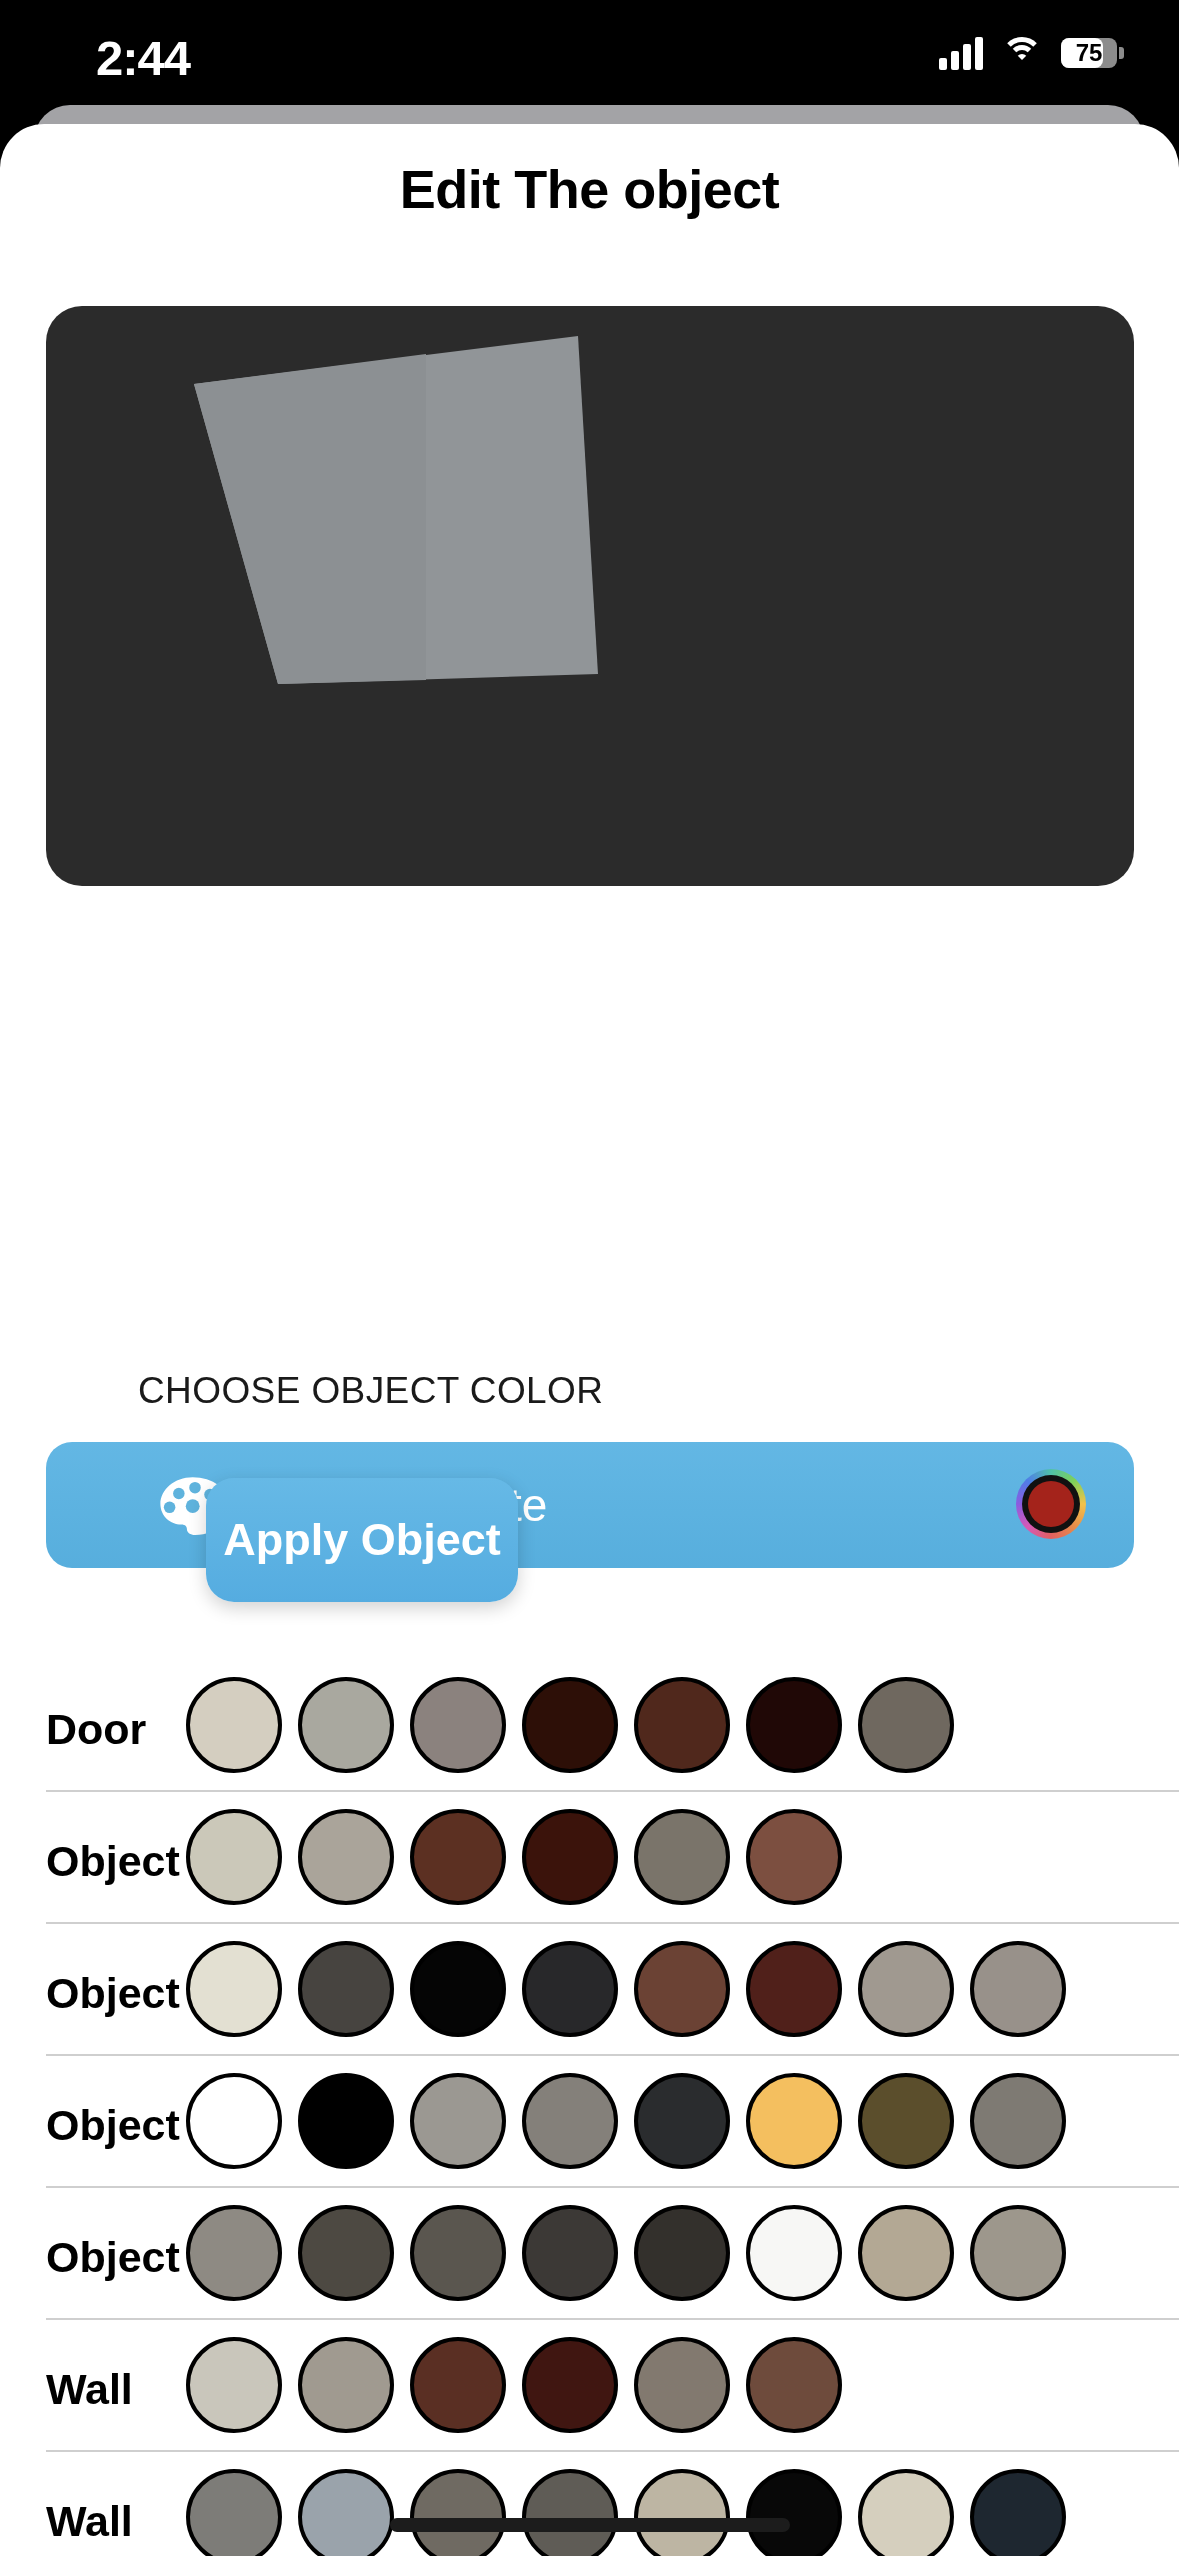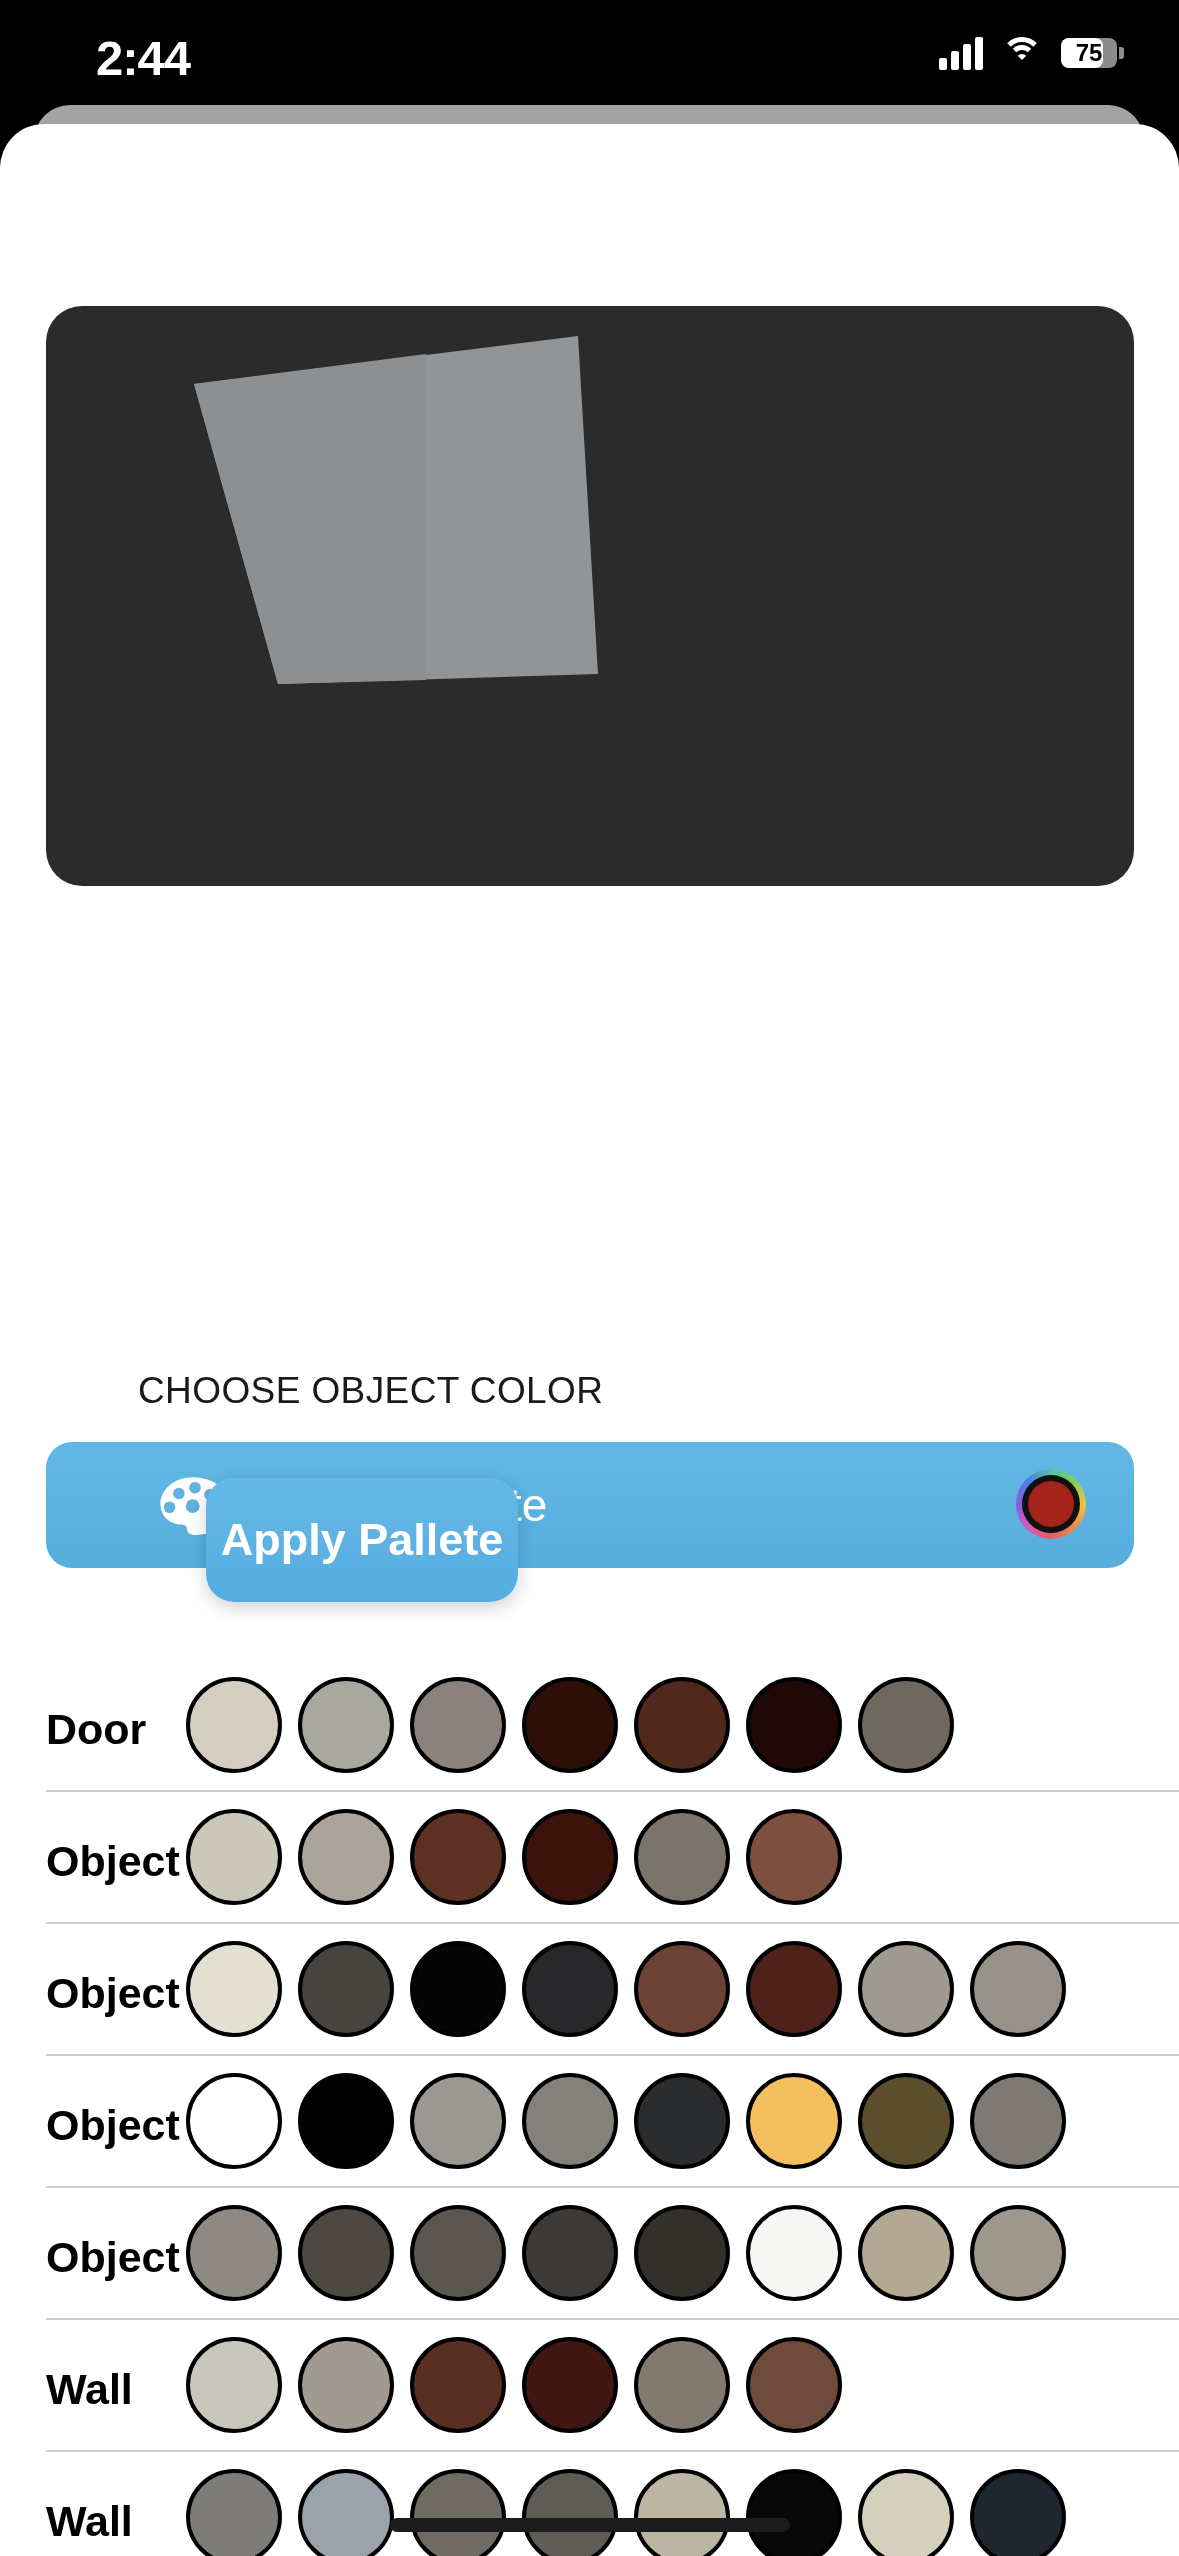--- a/index.html
+++ b/index.html
@@ -169,20 +169,21 @@
         <div class="cap"></div>
         <div class="pct">75</div>
       </div>
     </div>
   </div>
 
   <div id="back-card"></div>
 
   <div id="sheet">
 
+    <div id="sheet-title">Edit The object</div>
 
     <div id="tabbar">
       <div class="tab">Scale</div>
       <div class="tab selected">Colors</div>
       <div class="tab">Textures</div>
       <div class="tab">_3D_</div>
       <div class="tab-sep"></div>
     </div>
 
     <div id="preview" style="background: rgb(43, 43, 43);">
@@ -294,18 +295,18 @@
             <div class="sw" style="background: rgb(111, 106, 98);"></div>
             <div class="sw" style="background: rgb(95, 92, 86);"></div>
             <div class="sw" style="background: rgb(189, 181, 163);"></div>
             <div class="sw" style="background: rgb(8, 8, 8);"></div>
             <div class="sw" style="background: rgb(213, 207, 190);"></div>
             <div class="sw" style="background: rgb(30, 39, 48);"></div>
           </div>
         </div>
       </div>
 
-    <div id="apply-btn">Apply Pallete</div>
+    <div id="apply-btn">Apply Object</div>
 
     <div id="home-indicator"></div>
 
   </div>
 </div>
 
 </body></html>

